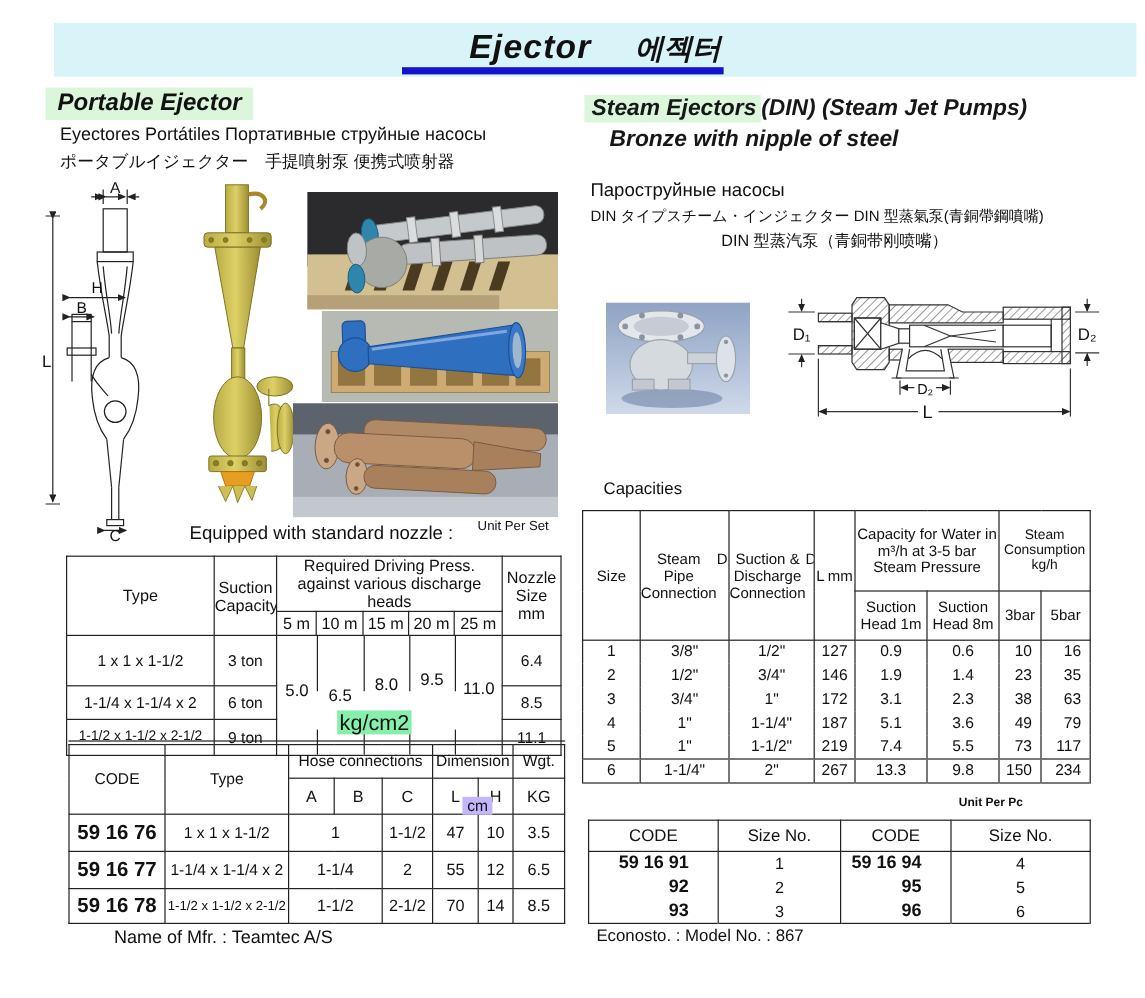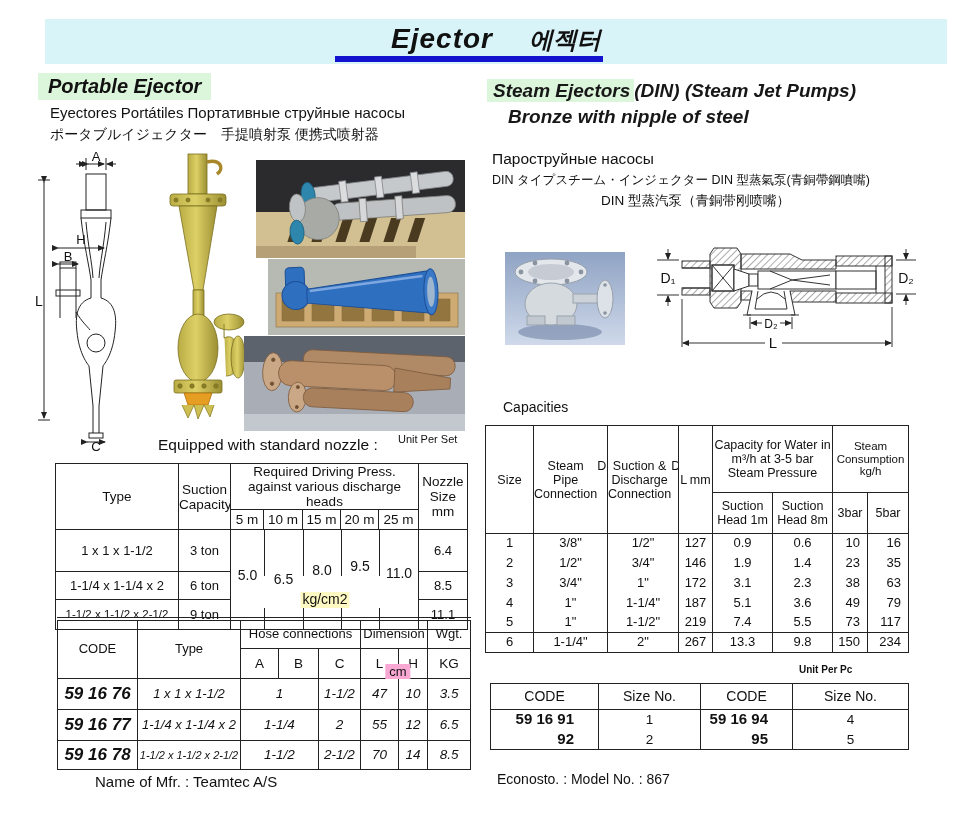--- a/index.html
+++ b/index.html
@@ -45,35 +45,35 @@
   .nozzle{width:412px;font-size:13px;}
   .nozzle .h1{height:28px;font-size:13.5px;}
   .nozzle .h2{height:20px;font-size:13.5px;}
   .nozzle tbody td{font-size:13px;}
   .nozzle .r1{height:42px;} .nozzle .r2{height:28px;} .nozzle .r3{height:30px;}
   .nozzle .r3 td:first-child{font-size:11.5px;}
   .press-cell{position:relative;padding:0;}
   .pline{position:absolute;top:0;width:1px;height:46px;background:#222;}
   .ptick{position:absolute;bottom:0;width:1px;height:21px;background:#222;}
   .pval{position:absolute;transform:translateX(-50%);font-size:14px;}
-  .punit{position:absolute;left:94px;top:62px;transform:translateX(-50%);font-size:14px;background:#fef9c3;padding:0 2px;}
+  .punit{position:absolute;left:81px;top:62px;transform:translateX(-50%);font-size:18px;background:#86efac;padding:0 2px;}
 
   
   .hose-wrap{left:57px;top:617px;border-top:1px solid #222;padding-top:2px;position:absolute;}
   .hose{width:413px;position:relative;}
   .hose .h1{height:28px;font-size:13px;}
   .hose .h2{height:30px;font-size:13.5px;}
-  .hose tbody tr{height:31px;font-style:italic;}
+  .hose tbody tr{height:31px;}
   .hose tbody tr:last-child{height:29px;}
   .hose td.cell-code{font-size:17px;font-weight:bold;}
   .hose td.cell-type{font-size:13px;}
   .hose tbody tr:last-child td.cell-type{font-size:11px;}
   .hose td.cell-kg,.hose td.cell-l,.hose td.cell-h,.hose td.cell-c,.hose td.cell-ab{font-size:13.5px;}
   .cm-overlay{position:absolute;left:341px;top:46px;transform:translateX(-50%);
-              font-size:13px;background:#f9a8d4;padding:0 4px;}
+              font-size:13px;background:#c4b5fd;padding:0 4px;}
 
   
   .cap-wrap{left:485px;top:425px;}
   .cap{width:423px;}
   .cap thead th{font-size:12.5px;}
   .cap .h1{height:67px;} .cap .h2{height:41px;}
   .cap .stack{display:flex;flex-direction:row;justify-content:space-around;height:100%;padding:4px 0;box-sizing:border-box;}
   .cap .consump{font-size:11.5px;}
   .cap tbody tr{height:19.8px;}
   .cap tbody td{border-top:none;border-bottom:none;font-size:13px;}
@@ -650,19 +650,25 @@
             <td>4</td>
           </tr>
 
           <tr>
             <td class="code-cell">92</td>
             <td>2</td>
             <td class="code-cell">95</td>
             <td>5</td>
           </tr>
 
+          <tr>
+            <td class="code-cell">93</td>
+            <td>3</td>
+            <td class="code-cell">96</td>
+            <td>6</td>
+          </tr>
         </tbody>
     </table>
   </div>
 
   <div class="abs econ">Econosto. : Model No. : 867</div>
 
 </div>
 
 </body></html>

